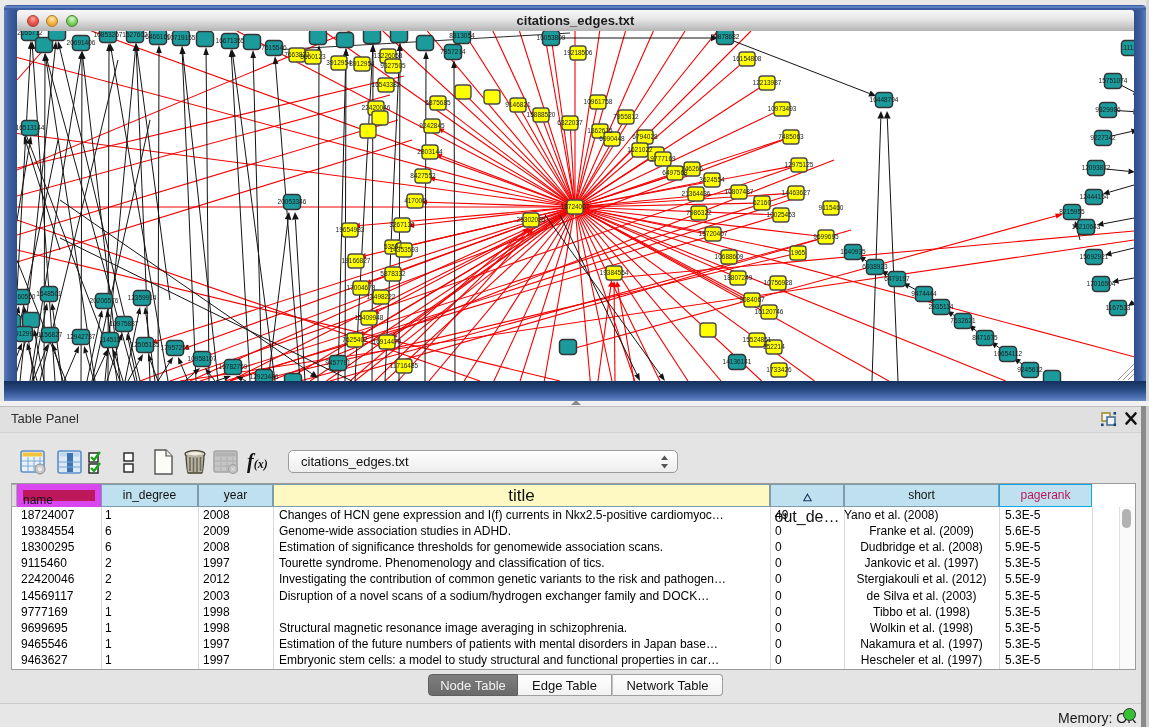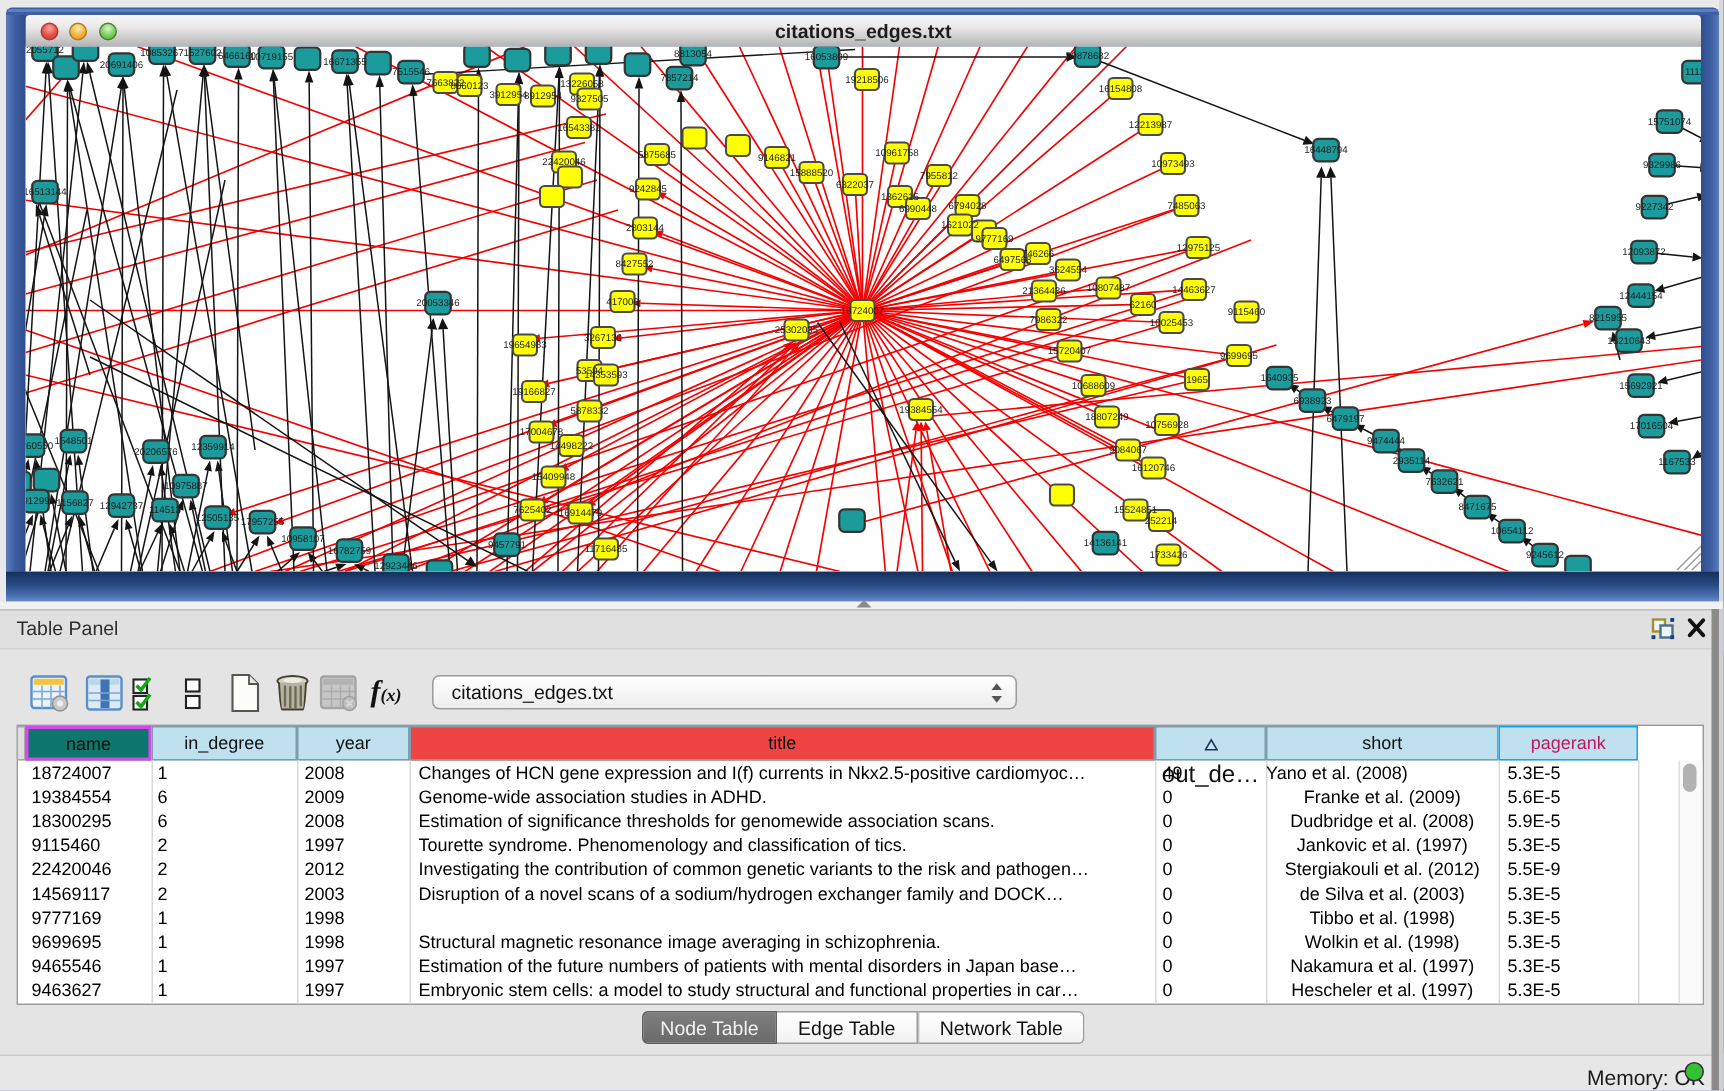--- a/index.html
+++ b/index.html
@@ -690,24 +690,24 @@
 <rect x="2.5" y="2.5" width="20" height="4" fill="#b2b2b2"></rect>
 <path d="M2 11h21M2 16h21M8 7v14M14 7v14M20 7v14" stroke="#adadad" stroke-width="1"></path>
 <circle cx="20" cy="19" r="4.6" fill="#bdbdbd" stroke="#a0a0a0"></circle>
       <path d="M18 17l4 4M22 17l-4 4" stroke="#d8d8d8" stroke-width="1.4"></path>
     </svg>
   </svg>
 <div style="position:absolute;left:247px;top:450px;width:28px;height:24px;font-family:'Liberation Serif',serif;font-style:italic;color:#111;"><span style="font-size:20px;font-weight:bold">f</span><span style="font-size:12px;font-weight:bold">(x)</span></div>
 
 <div class="abs" style="left:11px;top:483px;width:1125px;height:187px;background:#fff;border:1px solid #9a9a9a;box-sizing:border-box"></div>
 <div style="position:absolute;left:11px;top:484px;width:6px;height:23px;background:#ddd;border:1px solid #aaa;box-sizing:border-box"></div>
-<div style="position:absolute;left:17px;top:484px;width:84px;height:23px;background:#0f766e;border:2px solid #d946ef;box-sizing:border-box;text-align:center;line-height:21px;font-size:12px;color:#111">name</div>
+<div style="position:absolute;left:17px;top:484px;width:84px;height:23px;background:#be185d;border:6px solid #d946ef;box-sizing:border-box;text-align:left;line-height:21px;font-size:12px;color:#111">name</div>
 <div style="position:absolute;left:101px;top:484px;width:97px;height:23px;background:#bfe0ef;border:1px solid #7d9cac;box-sizing:border-box;text-align:center;line-height:21px;font-size:12px;color:#111">in_degree</div>
 <div style="position:absolute;left:198px;top:484px;width:75px;height:23px;background:#bfe0ef;border:1px solid #7d9cac;box-sizing:border-box;text-align:center;line-height:21px;font-size:12px;color:#111">year</div>
-<div style="position:absolute;left:273px;top:484px;width:497px;height:23px;background:#ef4444;border:1px solid #7d9cac;box-sizing:border-box;text-align:center;line-height:21px;font-size:12px;color:#111">title</div>
+<div style="position:absolute;left:273px;top:484px;width:497px;height:23px;background:#fef9c3;border:1px solid #7d9cac;box-sizing:border-box;text-align:center;line-height:21px;font-size:17px;color:#111">title</div>
 <div style="position:absolute;left:770px;top:484px;width:74px;height:23px;background:#bfe0ef;border:1px solid #7d9cac;box-sizing:border-box;text-align:center;line-height:21px;font-size:16px;color:#111"><svg width="9" height="9" style="vertical-align:-1px">
       <path d="M4.5 1.2 L8.3 7.8 L0.7 7.8 Z" fill="none" stroke="#16365c" stroke-width="1.1"></path>
     </svg> out_de…</div>
 <div style="position:absolute;left:844px;top:484px;width:155px;height:23px;background:#bfe0ef;border:1px solid #7d9cac;box-sizing:border-box;text-align:center;line-height:21px;font-size:12px;color:#111">short</div>
 <div style="position:absolute;left:999px;top:484px;width:93px;height:23px;background:#bfe0ef;border:1px solid #0ea5e9;box-sizing:border-box;text-align:center;line-height:21px;font-size:12px;color:#be185d">pagerank</div>
 <div class="abs" style="left:0;top:0;width:1149px;height:727px;pointer-events:none">
 <div style="position:absolute;left:101px;top:507px;width:1px;height:162px;background:#d8d8d8"></div>
     <div style="position:absolute;left:198px;top:507px;width:1px;height:162px;background:#d8d8d8"></div>
     <div style="position:absolute;left:273px;top:507px;width:1px;height:162px;background:#d8d8d8"></div>
     <div style="position:absolute;left:770px;top:507px;width:1px;height:162px;background:#d8d8d8"></div>

